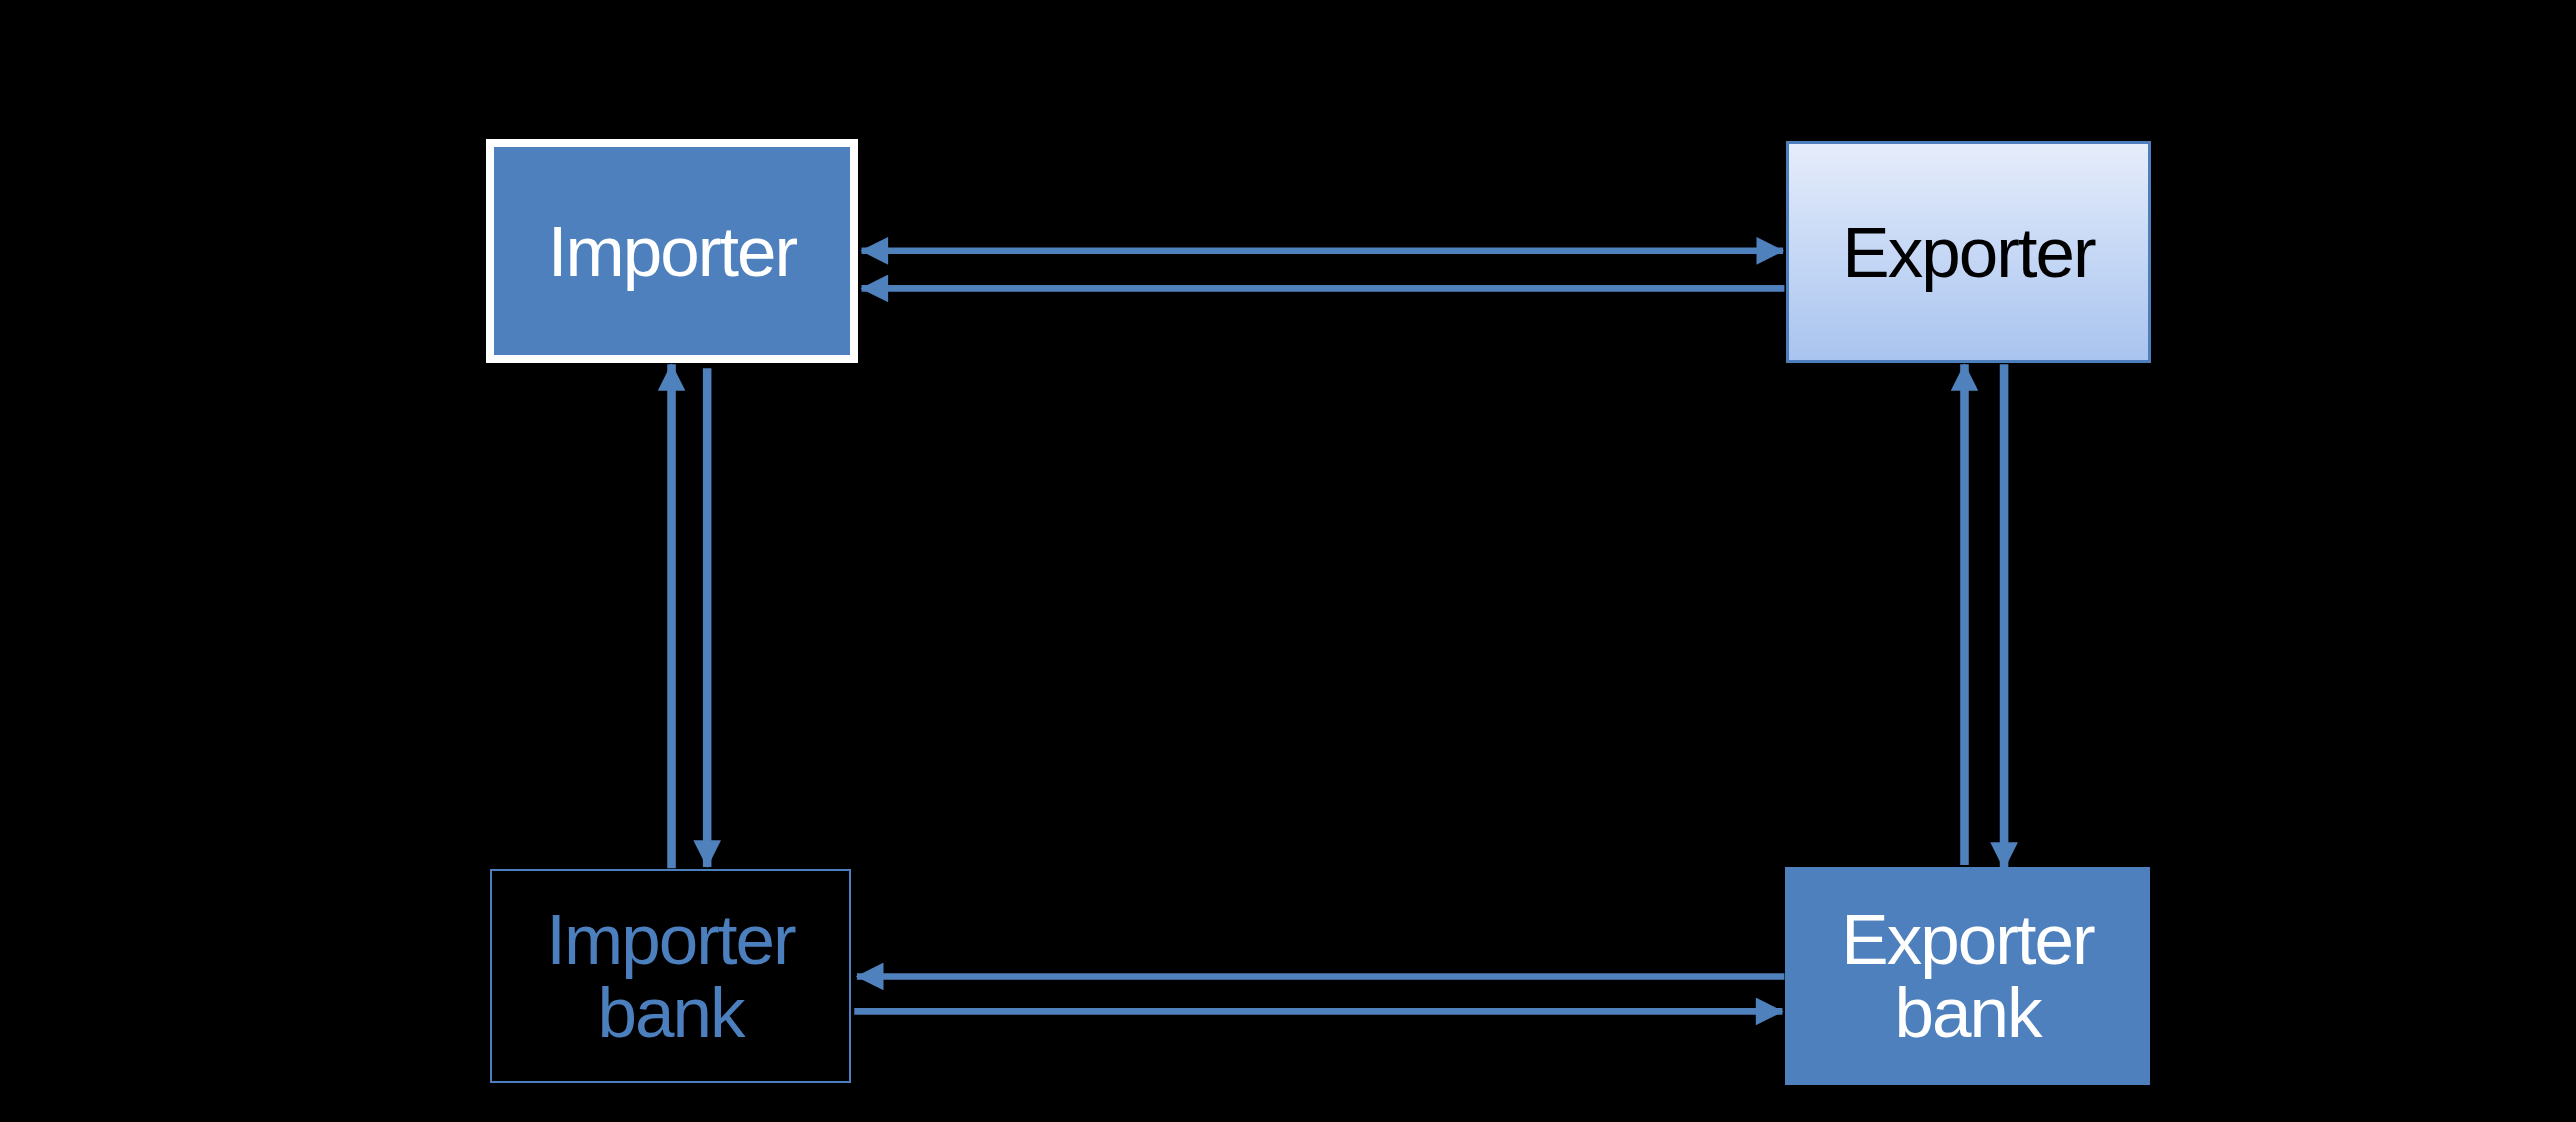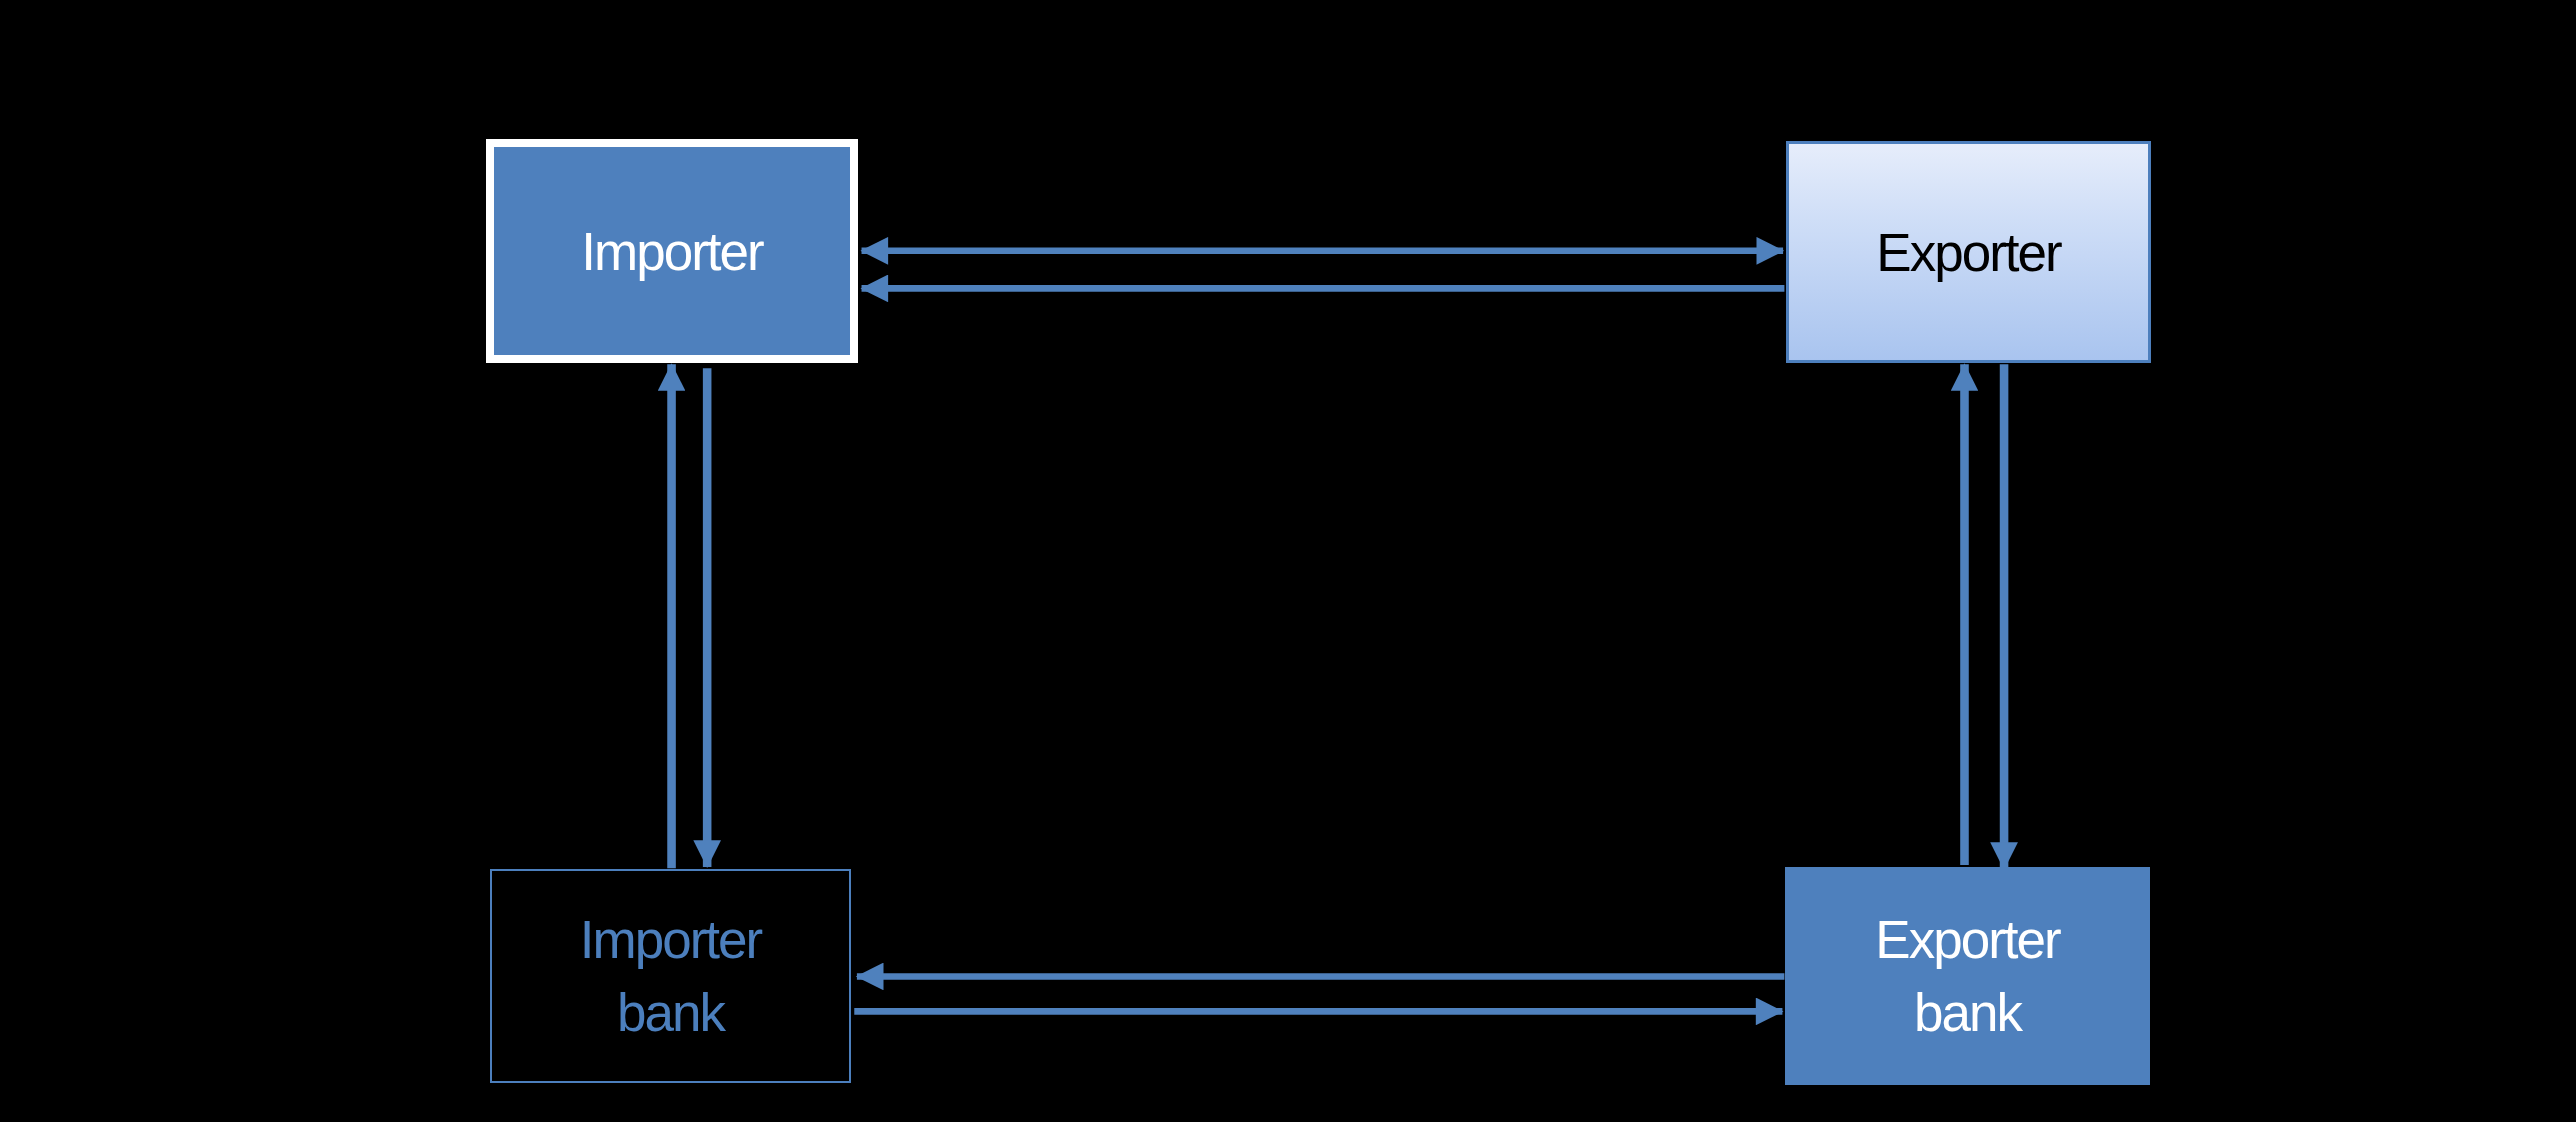--- a/index.html
+++ b/index.html
@@ -15,21 +15,21 @@
     overflow: hidden;
     font-family: "Liberation Sans", sans-serif;
   }
   .node {
     position: absolute;
     display: flex;
     align-items: center;
     justify-content: center;
     text-align: center;
     box-sizing: border-box;
-    font-size: 53px;
+    font-size: 71px;
     letter-spacing: -2px;
     line-height: 73px;
   }
   
   #box-importer {
     left: 486px; top: 139px; width: 372px; height: 224px;
     background: #4e80bd;
     border: 8.6px solid #ffffff;
     color: #ffffff;
   }

